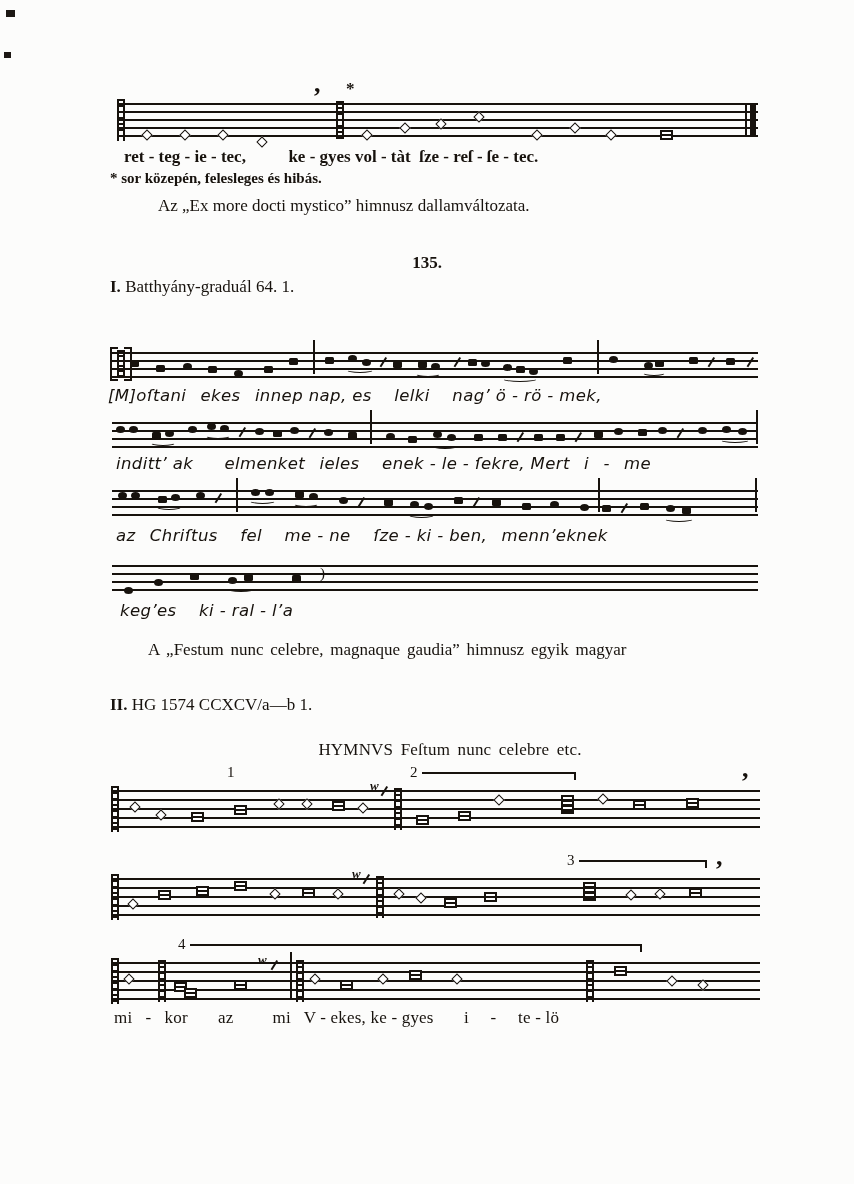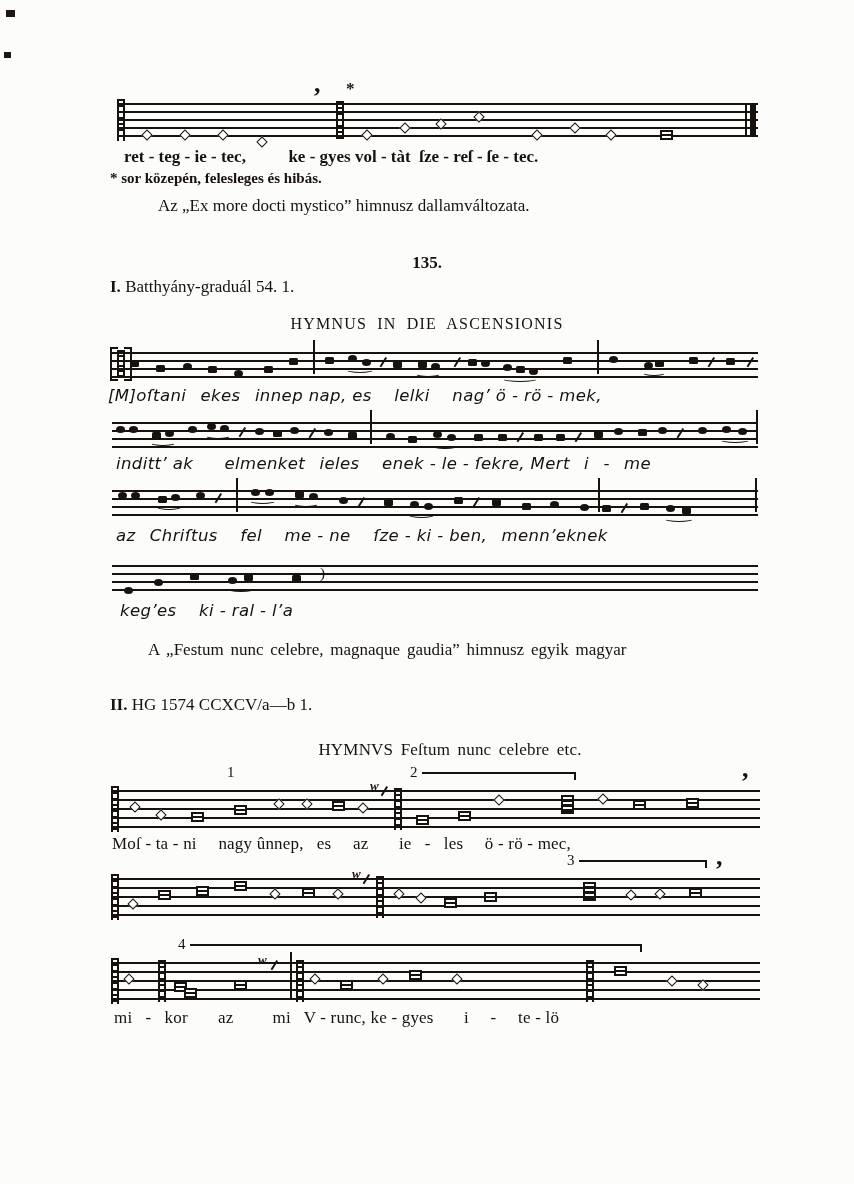--- a/index.html
+++ b/index.html
@@ -266,21 +266,20 @@
         <div class="nd" style="left: 383px; top: 6px;"></div>
         <div class="nbr2" style="left: 449px; top: 5px;"></div>
         <div class="nd" style="left: 487px; top: 5px;"></div>
         <div class="nbr" style="left: 521px; top: 10px;"></div>
         <div class="nbr" style="left: 574px; top: 8px;"></div>
         <div class="mark mnum" style="left: 115px; top: -26px;">1</div>
         <div class="bline" style="left: 310px; top: -18px; width: 152px;"></div>
         <div class="btick" style="left: 462px; top: -18px;"></div>
         <div class="mark mnum" style="left: 298px; top: -26px;">2</div>
         <div class="mark mcomma" style="left: 630px; top: -28px;">,</div>
-        <div class="lyr lyr-s" style="left: 0px; top: 44px;">Moſ - ta - ni  nagy ûnnep,  es  az   ie  -  les  ö - rö - mec,</div>
       </div>
       <div class="sys" style="left: 112px; top: 878px; width: 648px; height: 38px;">
         <div class="sline" style="top: 0px;"></div>
         <div class="sline" style="top: 9px;"></div>
         <div class="sline" style="top: 18px;"></div>
         <div class="sline" style="top: 27px;"></div>
         <div class="sline" style="top: 36px;"></div>
         <div class="lad" style="left: -1px; top: -4px; height: 46px;"></div>
         <div class="nd" style="left: 17px; top: 22px;"></div>
         <div class="nbr" style="left: 46px; top: 12px;"></div>
@@ -326,33 +325,32 @@
         <div class="nd" style="left: 267px; top: 13px;"></div>
         <div class="nbr" style="left: 297px; top: 8px;"></div>
         <div class="nd" style="left: 341px; top: 13px;"></div>
         <div class="lad" style="left: 474px; top: -2px; height: 42px;"></div>
         <div class="nbr" style="left: 502px; top: 4px;"></div>
         <div class="nd" style="left: 556px; top: 15px;"></div>
         <div class="nd" style="left: 587px; top: 19px;"></div>
         <div class="bline" style="left: 78px; top: -18px; width: 450px;"></div>
         <div class="btick" style="left: 528px; top: -18px;"></div>
         <div class="mark mnum" style="left: 66px; top: -26px;">4</div>
-        <div class="lyr lyr-s" style="left: 2px; top: 46px;">mi  -  kor   az   mi  V - runc, ke - gyes   i  -  te - lö</div>
+        <div class="lyr lyr-s" style="left: 2px; top: 46px;">mi  -  kor   az   mi  V - ekes, ke - gyes   i  -  te - lö</div>
       </div>
     </div>
 
   <div class="fn"><span>* sor közepén, felesleges és hibás.</span></div>
 
   <p class="p1">Az „Ex more docti mystico” himnusz dallamváltozata.</p>
 
   <div class="h165">135.</div>
 
-  <div class="src srcI"><b>I.</b><span> Batthyány-graduál 54. 1.</span></div>
-
-  <div class="title t1">HYMNUS IN DIE ASCENSIONIS</div>
+  <div class="src srcI"><b>I.</b><span> Batthyány-graduál 64. 1.</span></div>
+
 
   <div class="p2">
     <div class="ln1">A „Festum nunc celebre, magnaque gaudia” himnusz egyik magyar</div>
   </div>
 
   <div class="src srcII"><b>II.</b><span> HG 1574 CCXCV/a—b 1.</span></div>
 
   <div class="title t2">HYMNVS Feſtum nunc celebre etc.</div>
 </div>
 

